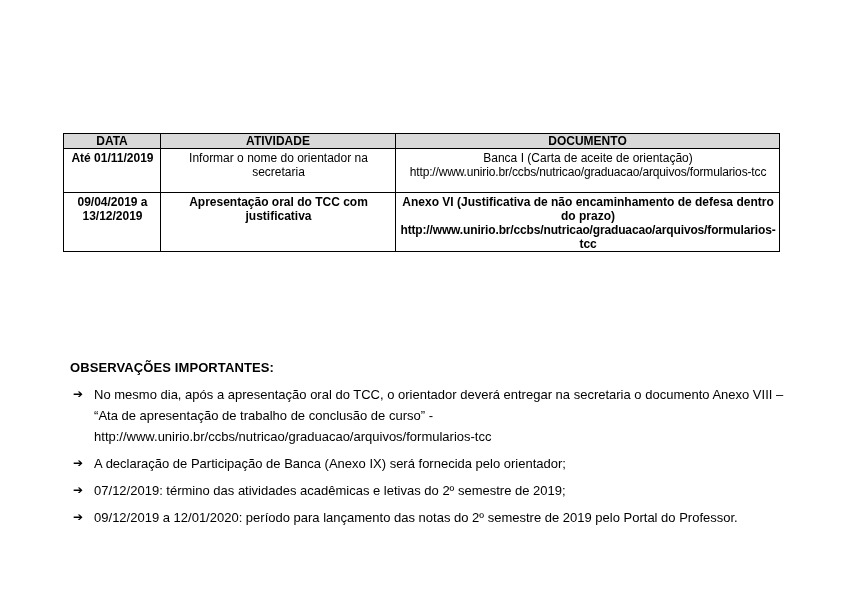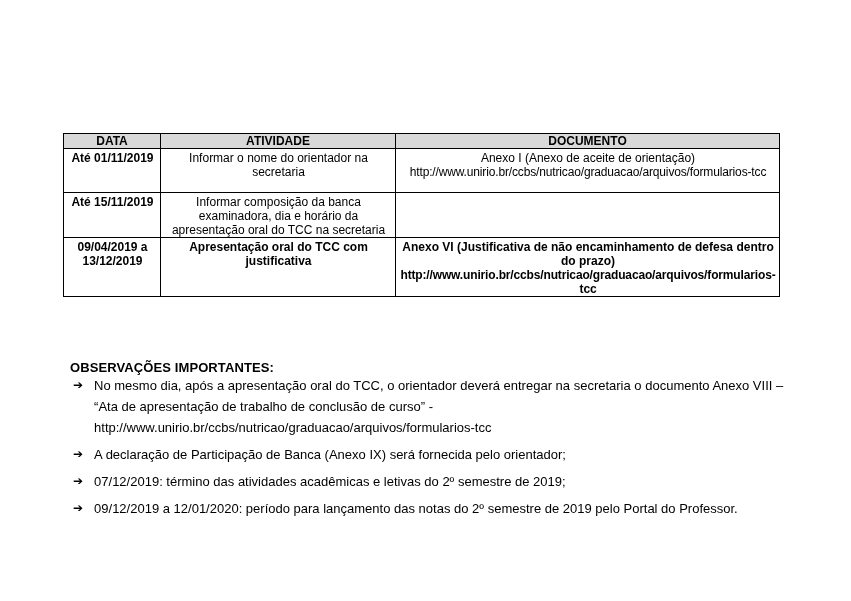--- a/index.html
+++ b/index.html
@@ -61,20 +61,21 @@
   .url { letter-spacing: -0.15px; }
 
   .obs {
     position: absolute;
     top: 360px; left: 70px;
     width: 716px;
     font-size: 13px;
   }
   .obs-heading {
     font-weight: bold;
+    margin-bottom: 9px;
     letter-spacing: 0.1px;
   }
   .obs-item {
     display: flex;
     align-items: flex-start;
     gap: 11px;
     margin: 0 0 6px 3px;
     line-height: 21px;
   }
   .arrow {
@@ -101,30 +102,22 @@
         <th>DATA</th>
         <th>ATIVIDADE</th>
         <th>DOCUMENTO</th>
       </tr>
     </thead>
     <tbody>
       <tr class="r1">
         <td class="cell-data">Até 01/11/2019</td>
         <td class="cell-atividade">Informar o nome do orientador na secretaria</td>
         <td class="cell-documento">
-          <div>Anexo I (Anexo de aceite de orientação)</div>
+          <div>Banca I (Carta de aceite de orientação)</div>
           <div class="url">http://www.unirio.br/ccbs/nutricao/graduacao/arquivos/formularios-tcc</div>
-        </td>
-      </tr>
-      <tr class="r2">
-        <td class="cell-data">Até 15/11/2019</td>
-        <td class="cell-atividade">Informar composição da banca examinadora, dia e horário da apresentação oral do TCC na secretaria</td>
-        <td class="cell-documento">
-          <div></div>
-          <div class="url"></div>
         </td>
       </tr>
       <tr class="r4">
         <td class="cell-data">09/04/2019 a 13/12/2019</td>
         <td class="cell-atividade">Apresentação oral do TCC com justificativa</td>
         <td class="cell-documento">
           <div>Anexo VI (Justificativa de não encaminhamento de defesa dentro do prazo)</div>
           <div class="url">http://www.unirio.br/ccbs/nutricao/graduacao/arquivos/formularios-tcc</div>
         </td>
       </tr>

